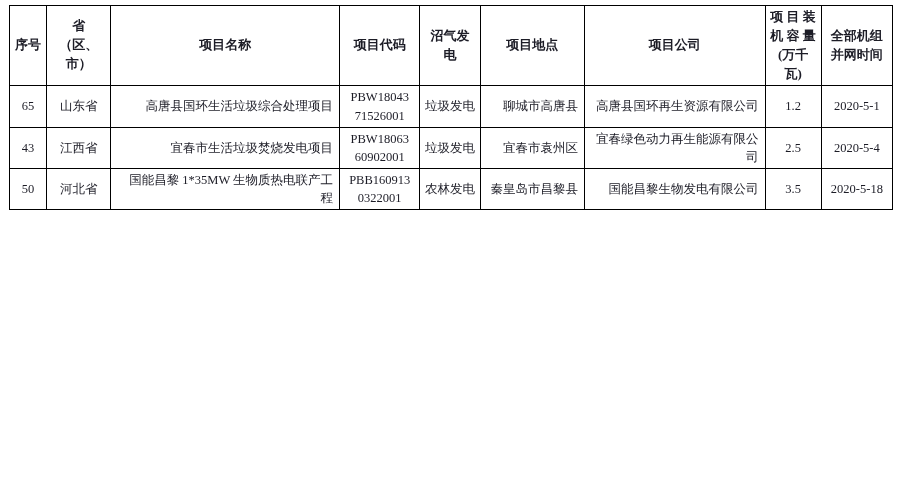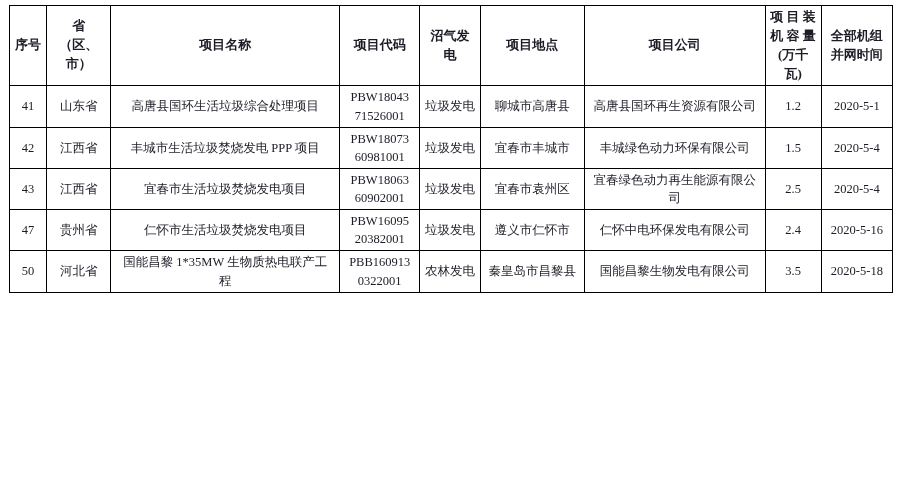--- a/index.html
+++ b/index.html
@@ -40,21 +40,21 @@
   .col-index    { width: 37px; }
   .col-province { width: 64px; }
   .col-name     { width: 228px; }
   .col-code     { width: 80px; }
   .col-type     { width: 60px; }
   .col-location { width: 104px; }
   .col-company  { width: 180px; }
   .col-capacity { width: 56px; }
   .col-date     { width: 71px; }
   td.al-center { text-align: center; }
-  td.al-left   { text-align: center; padding-left: 6px; padding-right: 6px; }
+  td.al-left   { text-align: right; padding-left: 6px; padding-right: 6px; }
 </style>
 </head>
 <body>
 
 <table class="doc-table">
   <colgroup>
     <col class="col-index">
       <col class="col-province">
       <col class="col-name">
     <col class="col-code">
@@ -76,62 +76,40 @@
         <th>项目公司</th>
         <th>项 目 装
 机 容 量
 (万千瓦)</th>
         <th>全部机组
 并网时间</th>
       </tr>
   </thead>
   <tbody>
       <tr>
-        <td class="al-center">41</td>
+        <td class="al-center">65</td>
         <td class="al-center">山东省</td>
         <td class="al-left">高唐县国环生活垃圾综合处理项目</td>
         <td class="al-center">PBW18043 71526001</td>
         <td class="al-center">垃圾发电</td>
         <td class="al-left">聊城市高唐县</td>
         <td class="al-left">高唐县国环再生资源有限公司</td>
         <td class="al-center">1.2</td>
         <td class="al-center">2020-5-1</td>
-      </tr>
-      <tr>
-        <td class="al-center">42</td>
-        <td class="al-center">江西省</td>
-        <td class="al-left">丰城市生活垃圾焚烧发电 PPP 项目</td>
-        <td class="al-center">PBW18073 60981001</td>
-        <td class="al-center">垃圾发电</td>
-        <td class="al-left">宜春市丰城市</td>
-        <td class="al-left">丰城绿色动力环保有限公司</td>
-        <td class="al-center">1.5</td>
-        <td class="al-center">2020-5-4</td>
       </tr>
       <tr>
         <td class="al-center">43</td>
         <td class="al-center">江西省</td>
         <td class="al-left">宜春市生活垃圾焚烧发电项目</td>
         <td class="al-center">PBW18063 60902001</td>
         <td class="al-center">垃圾发电</td>
         <td class="al-left">宜春市袁州区</td>
         <td class="al-left">宜春绿色动力再生能源有限公司</td>
         <td class="al-center">2.5</td>
         <td class="al-center">2020-5-4</td>
-      </tr>
-      <tr>
-        <td class="al-center">47</td>
-        <td class="al-center">贵州省</td>
-        <td class="al-left">仁怀市生活垃圾焚烧发电项目</td>
-        <td class="al-center">PBW16095 20382001</td>
-        <td class="al-center">垃圾发电</td>
-        <td class="al-left">遵义市仁怀市</td>
-        <td class="al-left">仁怀中电环保发电有限公司</td>
-        <td class="al-center">2.4</td>
-        <td class="al-center">2020-5-16</td>
       </tr>
       <tr>
         <td class="al-center">50</td>
         <td class="al-center">河北省</td>
         <td class="al-left">国能昌黎 1*35MW 生物质热电联产工程</td>
         <td class="al-center">PBB160913 0322001</td>
         <td class="al-center">农林发电</td>
         <td class="al-left">秦皇岛市昌黎县</td>
         <td class="al-left">国能昌黎生物发电有限公司</td>
         <td class="al-center">3.5</td>

